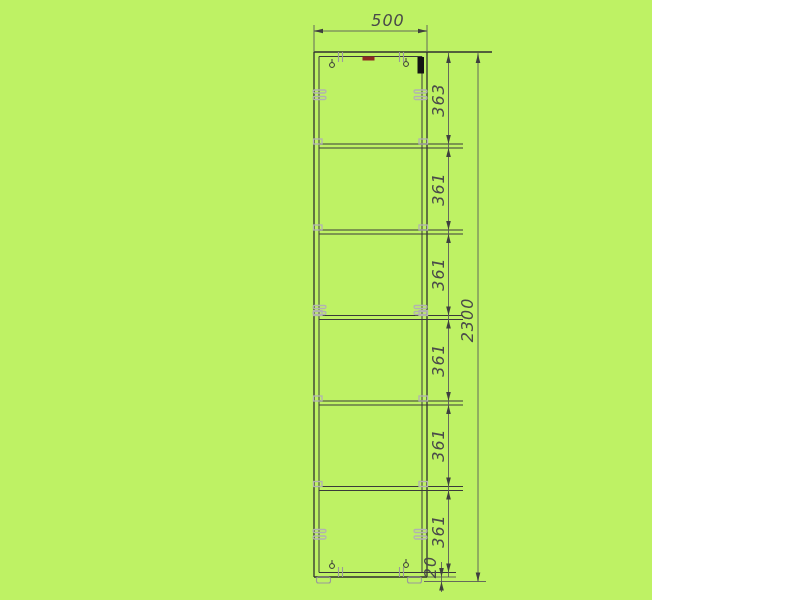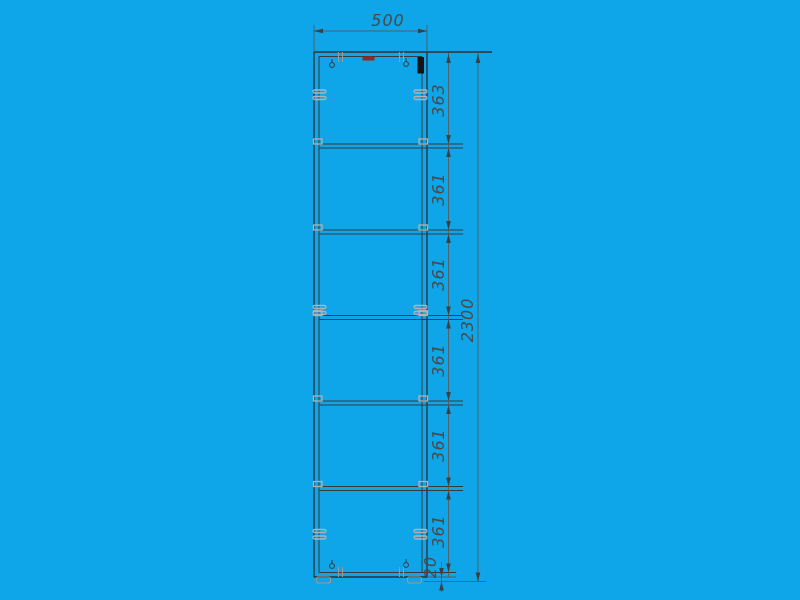--- a/index.html
+++ b/index.html
@@ -1,16 +1,16 @@
 <!DOCTYPE html>
 <html><head>
 <meta charset="utf-8">
 <style>
   html,body{margin:0;padding:0;background:#ffffff;}
-  .stage{position:relative;width:800px;height:600px;background:#0ea5e9;overflow:hidden;}
+  .stage{position:relative;width:652px;height:600px;background:#bef264;overflow:hidden;}
   svg{display:block;}
   .ln   {stroke:#2f2f2f;stroke-width:1.3;fill:none;}
   .ln2  {stroke:#3a3a3a;stroke-width:1;fill:none;}
   .dim  {stroke:#5a5a5a;stroke-width:0.9;fill:none;}
   .gray {stroke:#b2b2b2;stroke-width:1.3;fill:none;}
   .gray2{stroke:#9a9a9a;stroke-width:1.1;fill:none;}
   .arr  {fill:#3f3f3f;stroke:none;}
   .dimtext{font-family:"DejaVu Sans",sans-serif;font-style:italic;font-size:16px;
            fill:#4a4a4a;letter-spacing:1px;}
 </style>

